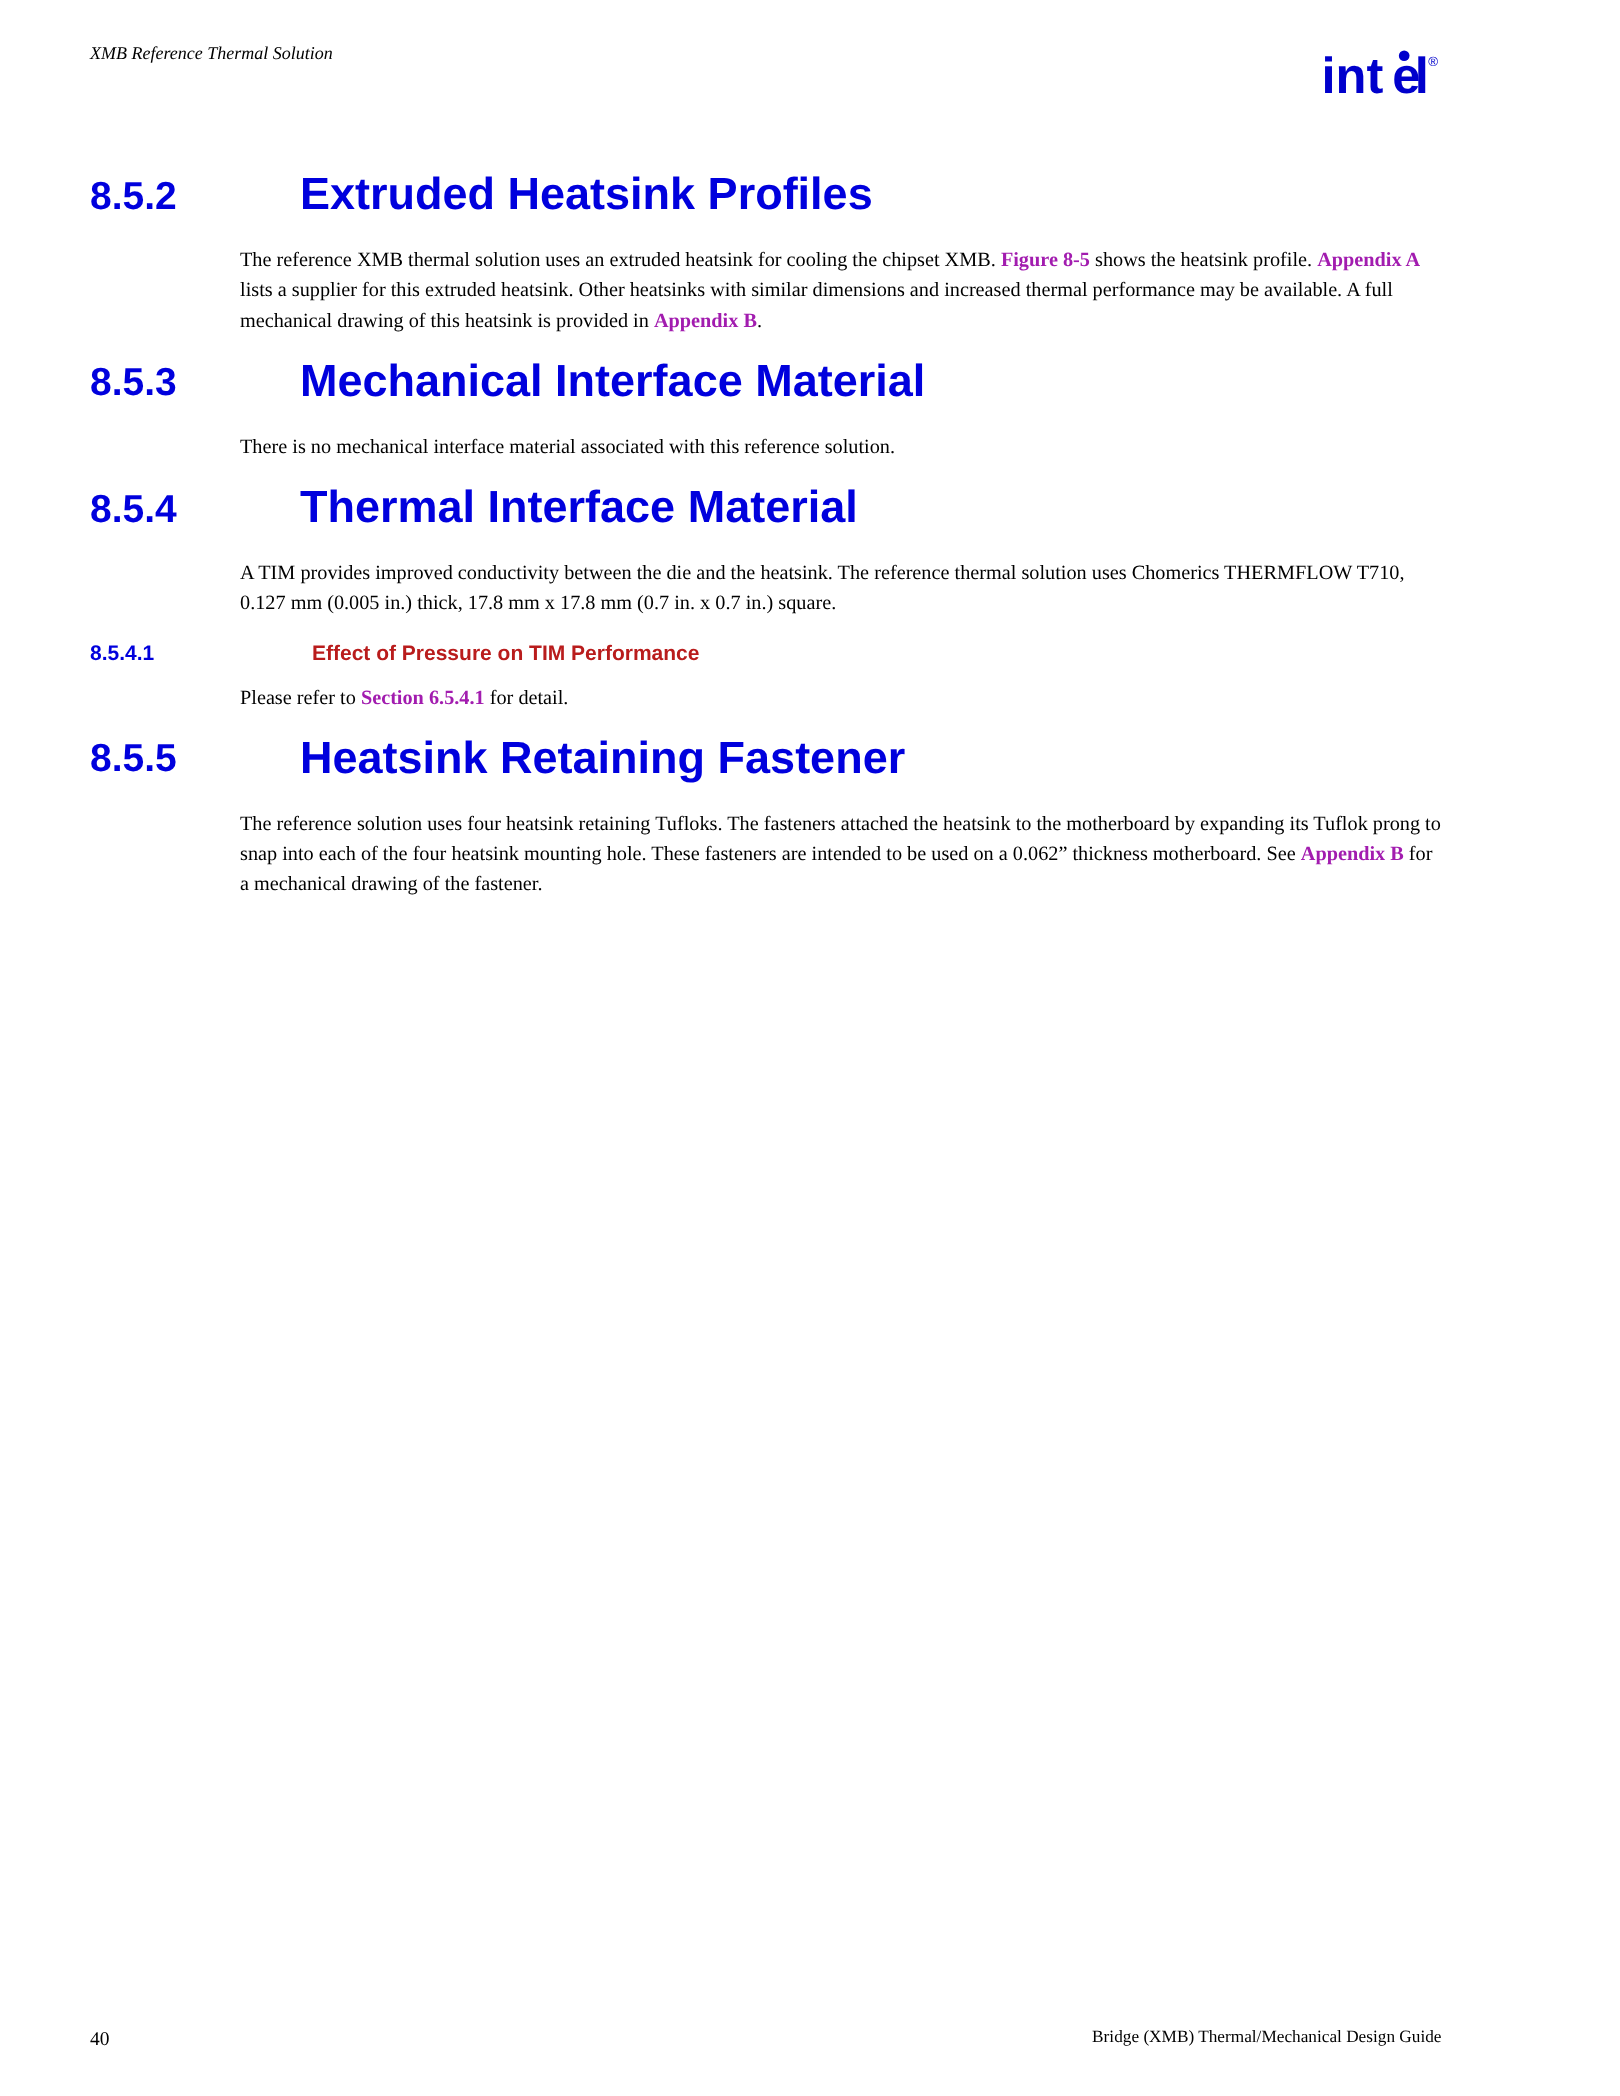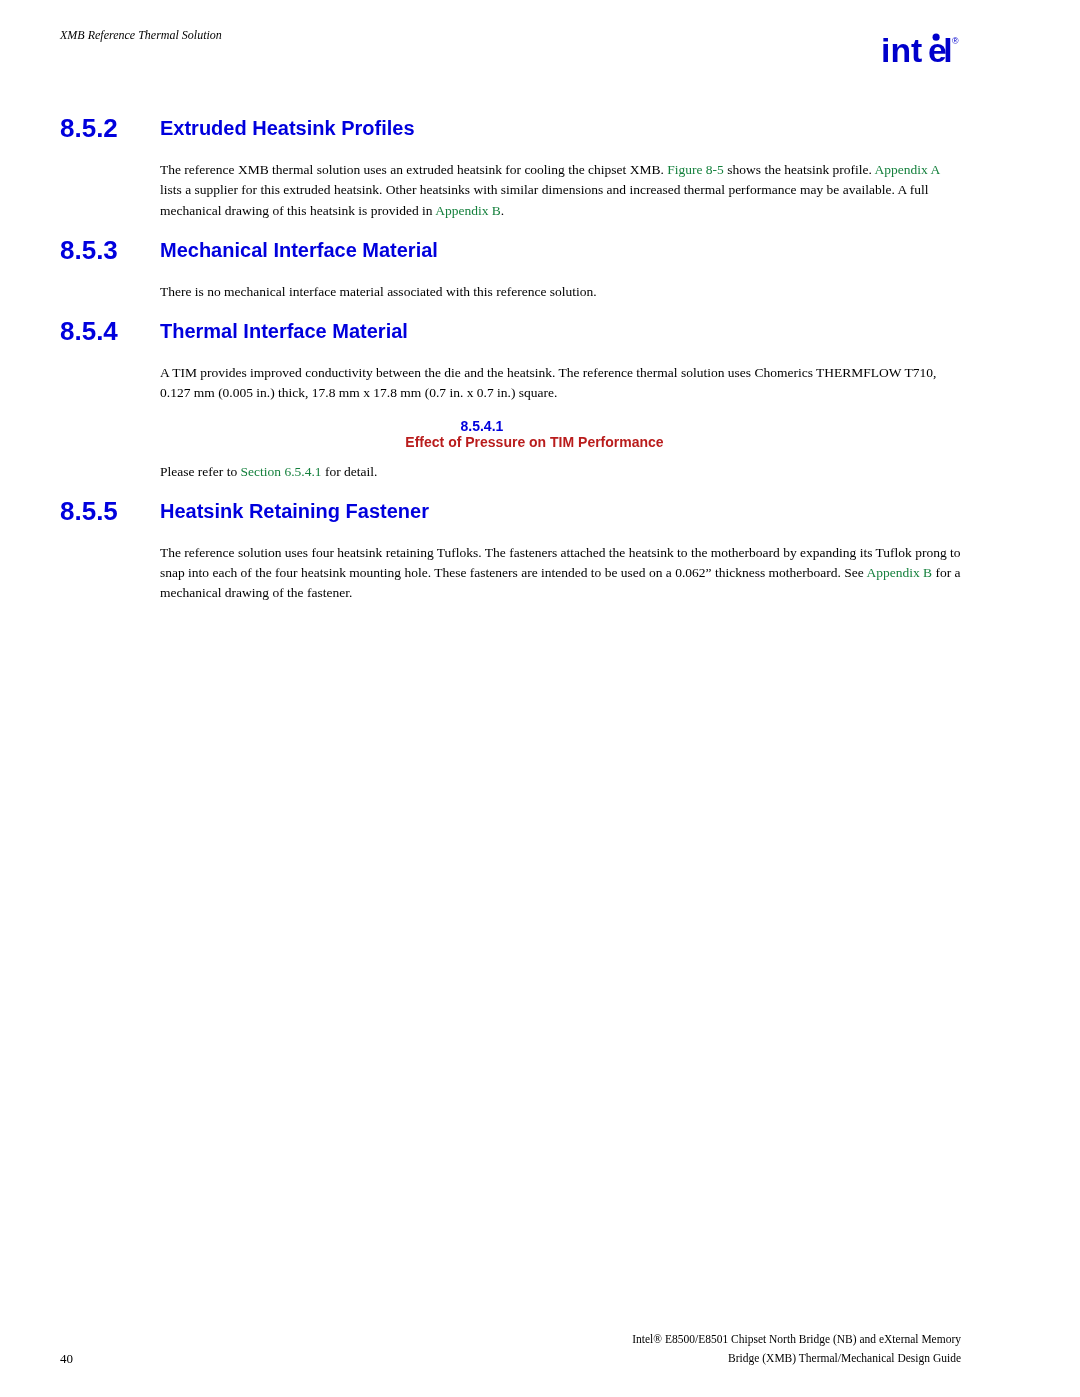--- a/index.html
+++ b/index.html
@@ -60,32 +60,32 @@
 
     .section-number-large {
       font-size: 26px;
       font-weight: bold;
       color: #0000dd;
       min-width: 100px;
       font-family: Arial, sans-serif;
     }
 
     .section-title-large {
-      font-size: 20px;
+      font-size: 30px;
       font-weight: bold;
       color: #0000dd;
       font-family: Arial, sans-serif;
+      margin-left: 40px;
     }
 
     .section-heading-small {
       display: flex;
-      align-items: center;
+      align-items: flex-start;
       margin-bottom: 12px;
       margin-top: 10px;
-      flex-direction: column;
     }
 
     .section-number-small {
       font-size: 14px;
       font-weight: bold;
       color: #0000dd;
       min-width: 100px;
       font-family: Arial, sans-serif;
     }
 
@@ -99,22 +99,23 @@
 
     
     .body-text {
       margin-left: 100px;
       margin-bottom: 14px;
       line-height: 1.5;
       font-size: 13.5px;
     }
 
     .link {
-      color: #15803d;
+      color: #a21caf;
       text-decoration: none;
+      font-weight: bold;
     }
 
     
     .page-footer {
       position: absolute;
       bottom: 30px;
       left: 0;
       right: 0;
       display: flex;
       justify-content: space-between;
@@ -215,18 +216,17 @@
       The reference solution uses four heatsink retaining Tufloks. The fasteners attached the heatsink to the motherboard by expanding its Tuflok prong to snap into each of the four heatsink mounting hole. These fasteners are intended to be used on a 0.062” thickness motherboard. See
       <a class="link" href="#">Appendix B</a>
       for a mechanical drawing of the fastener.
     </div>
 
   </div>
 
   <div class="page-footer">
     <span class="footer-page-num">40</span>
     <div class="footer-doc-info">
-      <div>Intel® E8500/E8501 Chipset North Bridge (NB) and eXternal Memory</div>
       <div>Bridge (XMB) Thermal/Mechanical Design Guide</div>
     </div>
   </div>
 
 </div>
 
 </body></html>

